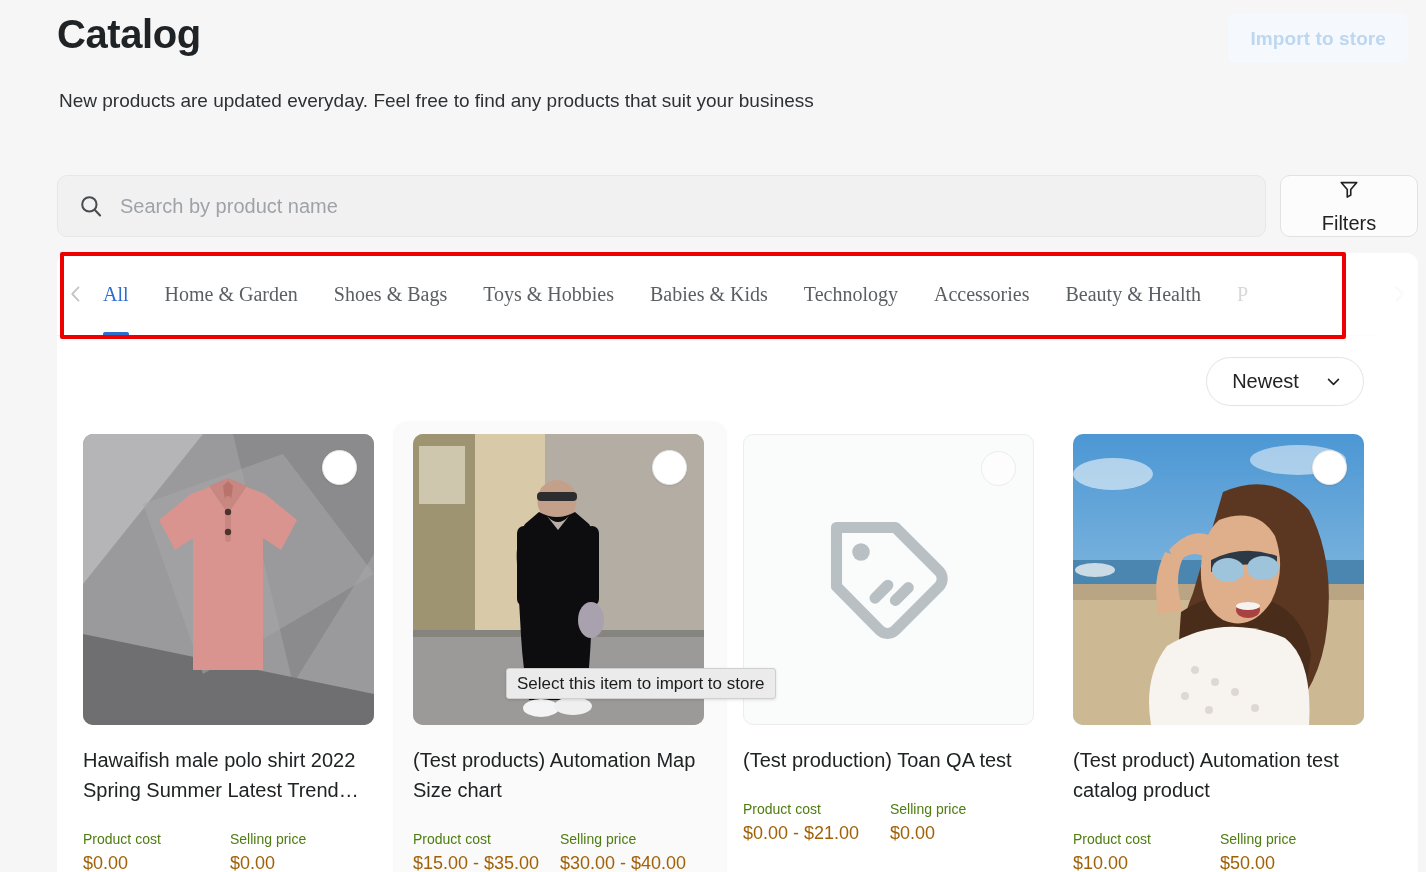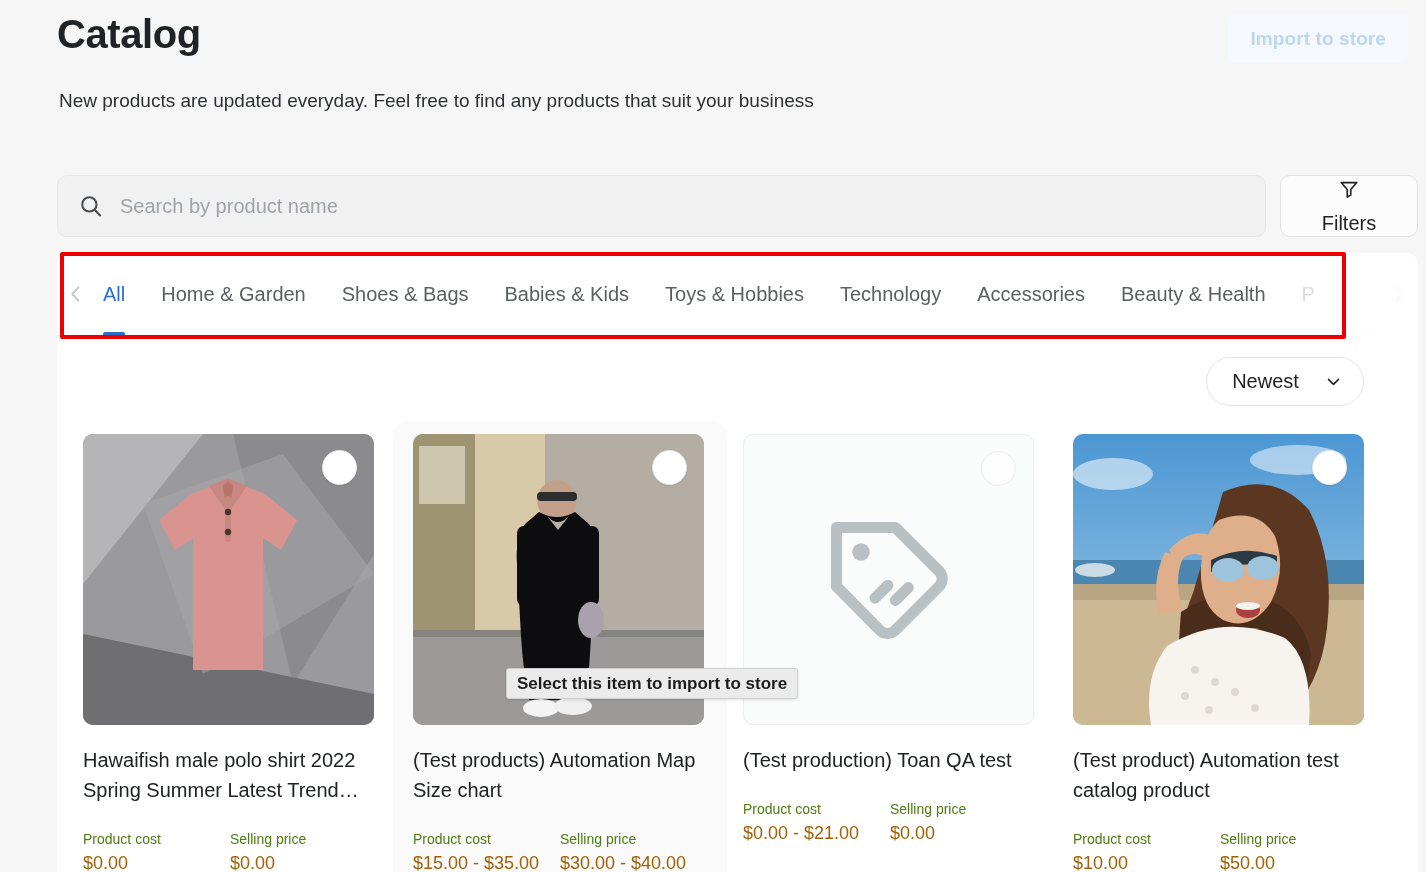--- a/index.html
+++ b/index.html
@@ -176,21 +176,21 @@
     height: 83px;
     display: flex;
     align-items: center;
     padding: 0 18px;
     font-size: 20px;
     color: #5c5f62;
     white-space: nowrap;
     cursor: pointer;
     background: transparent;
     border: none;
-    font-family: Liberation Sans, sans-serif;
+    font-family: Liberation Serif, serif;
   }
   .tab:first-child { padding-left: 14px; }
   .tab.active { color: #2c6ecb; }
   .tab.active::after {
     content: "";
     position: absolute;
     left: 14px;
     right: 18px;
     bottom: 0;
     height: 4px;
@@ -339,21 +339,20 @@
     display: flex;
     align-items: center;
     background: #ebebeb;
     border: 1px solid #cfcfcf;
     border-radius: 3px;
     font-size: 17px;
     color: #1c1c1c;
     white-space: nowrap;
     box-shadow: 0 1px 3px rgba(0,0,0,0.12);
     z-index: 30;
-    font-weight: bold;
   }
 </style>
 </head>
 <body>
 
 <div class="page">
 
   <div class="header-row">
     <h1 class="page-title">Catalog</h1>
     <button class="import-btn">Import to store</button>
@@ -389,22 +388,22 @@
           <svg class="chev-svg" viewBox="0 0 24 24" fill="none" stroke="#c3c5c7" stroke-width="2.2" stroke-linecap="round" stroke-linejoin="round">
             <polyline points="15,4 7.5,12 15,20"></polyline>
           </svg>
         </span>
       </button>
 
       <div class="tabs-scroller" id="tabs-scroller">
           <button class="tab active">All</button>
           <button class="tab">Home &amp; Garden</button>
           <button class="tab">Shoes &amp; Bags</button>
+          <button class="tab">Toys &amp; Hobbies</button>
           <button class="tab">Babies &amp; Kids</button>
-          <button class="tab">Toys &amp; Hobbies</button>
           <button class="tab">Technology</button>
           <button class="tab">Accessories</button>
           <button class="tab">Beauty &amp; Health</button>
           <button class="tab ghost">P</button>
         </div>
 
       <div class="tabs-fade"></div>
 
       <button class="chev-btn chev-right">
         <span>

